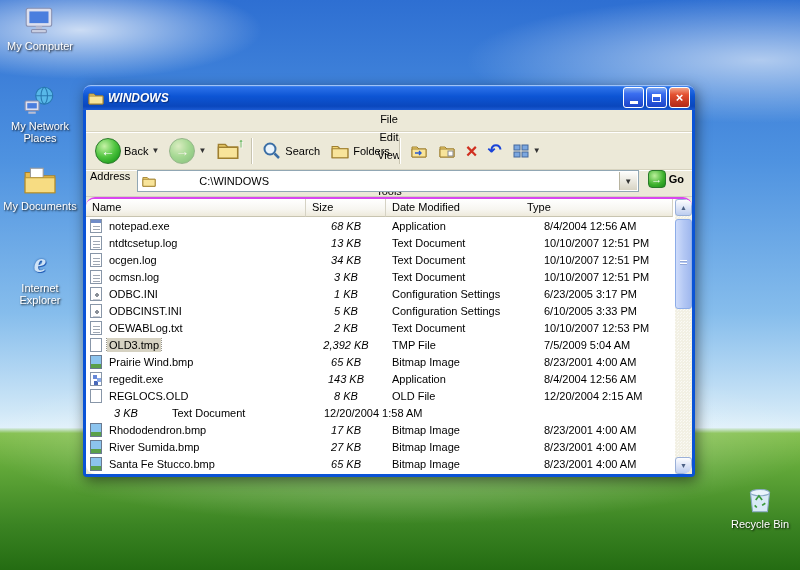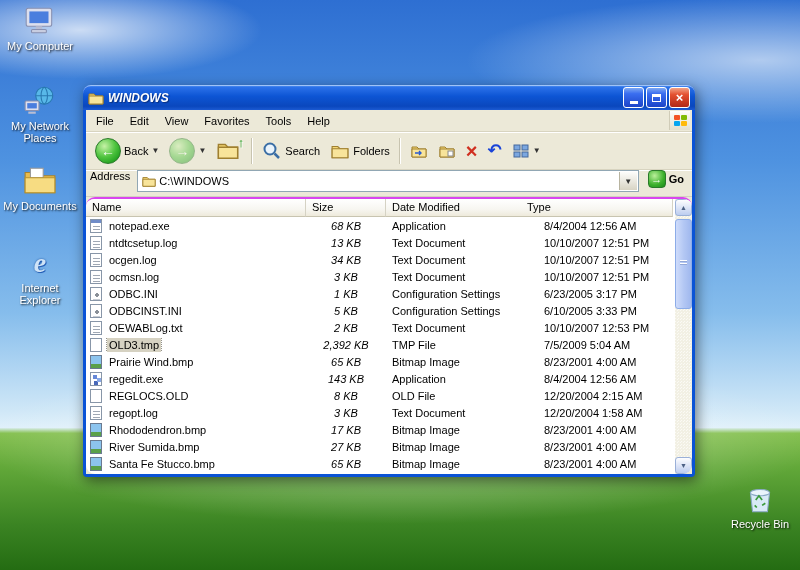--- a/index.html
+++ b/index.html
@@ -33,21 +33,21 @@
     box-sizing:border-box;display:flex;align-items:center;justify-content:center;
     color:#fff;font-weight:bold;font-size:11px;cursor:pointer;
     background:linear-gradient(180deg,#7da8f2 0%,#3a6ef0 30%,#1c44c8 100%);}
   .capbtn.close{background:linear-gradient(180deg,#f2a285 0%,#e4502f 35%,#b02818 100%);font-size:13px;}
   .capbtn.min span{display:block;width:8px;height:3px;background:#fff;margin-top:10px;}
   .capbtn.max span{display:block;width:9px;height:8px;border:1px solid #fff;border-top:3px solid #fff;box-sizing:border-box;}
 
   .winbody{background:#ece9d8;height:364px;display:flex;flex-direction:column;}
 
   
-  .menubar{height:21px;display:flex;align-items:center;padding:0 2px;border-bottom:1px solid #d8d4c0;}
+  .menubar{height:21px;display:flex;align-items:center;padding:0 2px;border-bottom:1px solid #d8d4c0;flex-direction:column;}
   .menu-item{padding:3px 8px;cursor:pointer;}
   .xp-logo{margin-left:auto;width:20px;height:19px;background:linear-gradient(180deg,#fdfdfb,#e4e0cc);
     border-left:1px solid #d0ccb8;display:flex;align-items:center;justify-content:center;}
   .xp-flag{width:13px;height:12px;display:grid;grid-template-columns:6px 6px;grid-template-rows:5px 5px;gap:1px;}
   .xp-flag i{display:block;border-radius:1px;}
   .xp-flag i:nth-child(1){background:#f35325;}.xp-flag i:nth-child(2){background:#81bc06;}
   .xp-flag i:nth-child(3){background:#05a6f0;}.xp-flag i:nth-child(4){background:#ffba08;}
 
   
   .toolbar{height:37px;display:flex;align-items:center;padding:0 4px;border-bottom:1px solid #d8d4c0;
@@ -63,21 +63,21 @@
   .upwrap .uparrow{position:absolute;right:-2px;top:-4px;color:#1a9a1a;font-weight:bold;font-size:13px;text-shadow:1px 1px 0 #fff;}
   .del-x{color:#d03020;font-weight:bold;font-size:20px;line-height:20px;}
   .undo-a{color:#1a44d8;font-weight:bold;font-size:17px;line-height:18px;}
 
   
   .addressbar{height:26px;display:flex;align-items:flex-start;padding:0 4px;gap:5px;border-bottom:1px solid #d4d0c0;
     box-shadow:inset 0 1px 0 #fff;}
   .addr-label{color:#000;padding-right:2px;}
   .addr-input-wrap{flex:1;height:20px;background:#fff;border:1px solid #91a7b4;display:flex;align-items:center;padding:0 1px;}
   .addr-input-wrap svg{width:14px;height:14px;margin:0 3px;}
-  .addr-input{border:0;outline:none;flex:1;font:11px "Liberation Sans",sans-serif;height:16px;padding:0;background:transparent;}
+  .addr-input{border:0;outline:none;flex:1;font:11px "Liberation Sans",sans-serif;height:16px;padding:0;background:transparent;margin-left:40px;}
   .addr-drop{width:17px;height:18px;background:linear-gradient(180deg,#fdfdfb,#d8d4c4);border-left:1px solid #b8b4a0;
     display:flex;align-items:center;justify-content:center;font-size:8px;color:#333;cursor:pointer;}
   .go-btn{display:flex;align-items:center;gap:3px;cursor:pointer;padding:0 4px;font-weight:bold;}
   .go-circle{width:18px;height:18px;border-radius:4px;background:radial-gradient(circle at 35% 30%,#baf09a,#3cb02c 60%,#1a8a1a);
     border:1px solid #2a7a2a;color:#fff;display:flex;align-items:center;justify-content:center;font-size:11px;box-sizing:border-box;}
 
   
   .filepane{flex:1;position:relative;background:#fff;border-top:2px solid #d946ef;overflow:hidden;border-radius:9px;}
   .colheaders{display:flex;height:18px;width:587px;}
   .ch{background:linear-gradient(180deg,#ffffff,#f7f6f1 60%,#eeeadb);border-right:1px solid #d5d2c4;
@@ -389,24 +389,20 @@
           <div class="row" style="">
           <div class="cellwrap">
             <span class="fi i-tmp"></span>
             <span class="label">REGLOCS.OLD</span>
           </div>
           <div class="cell s">8 KB</div>
           <div class="cell t">OLD File</div>
           <div class="cell d">12/20/2004 2:15 AM</div>
         </div>
           <div class="row" style="">
-          <div class="cellwrap">
-            <span class="fi i-text"></span>
-            <span class="label">regopt.log</span>
-          </div>
           <div class="cell s">3 KB</div>
           <div class="cell t">Text Document</div>
           <div class="cell d">12/20/2004 1:58 AM</div>
         </div>
           <div class="row" style="">
           <div class="cellwrap">
             <span class="fi i-bitmap"></span>
             <span class="label">Rhododendron.bmp</span>
           </div>
           <div class="cell s">17 KB</div>

